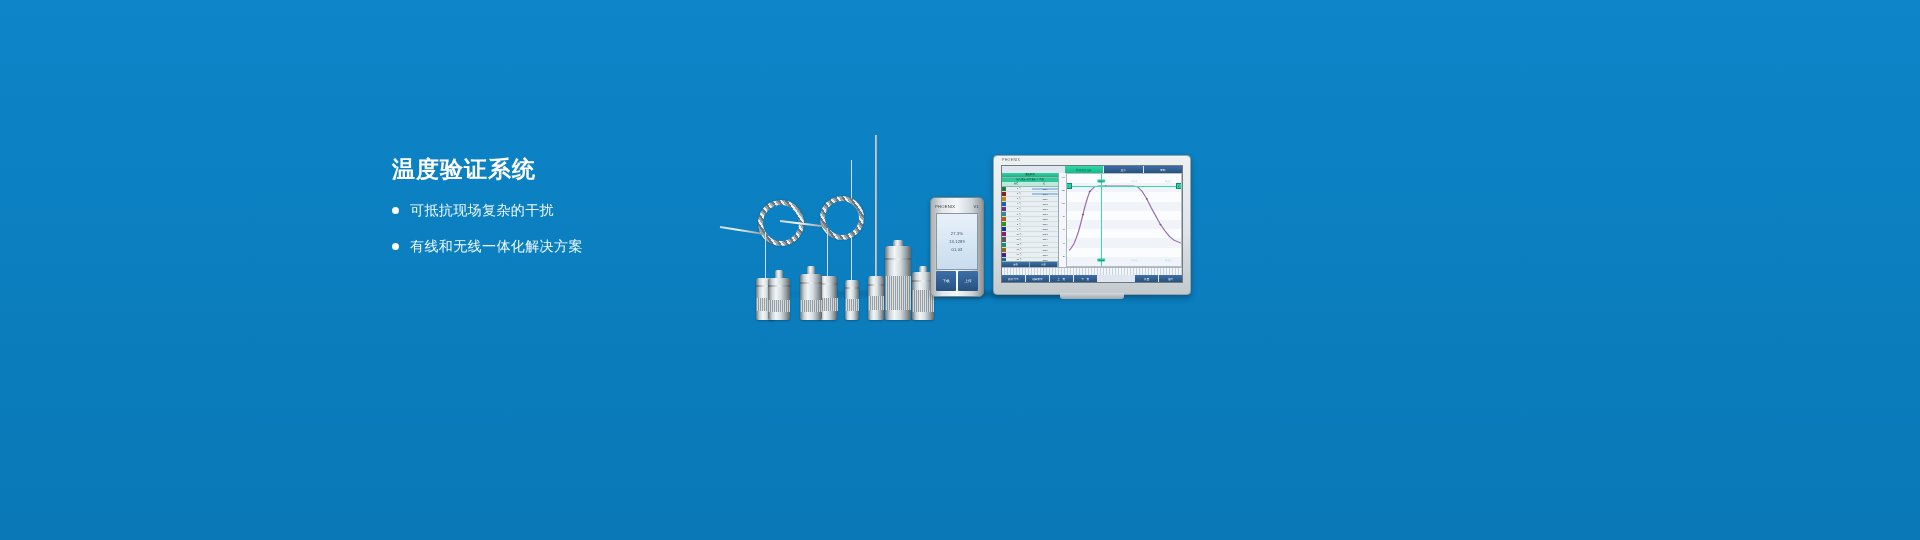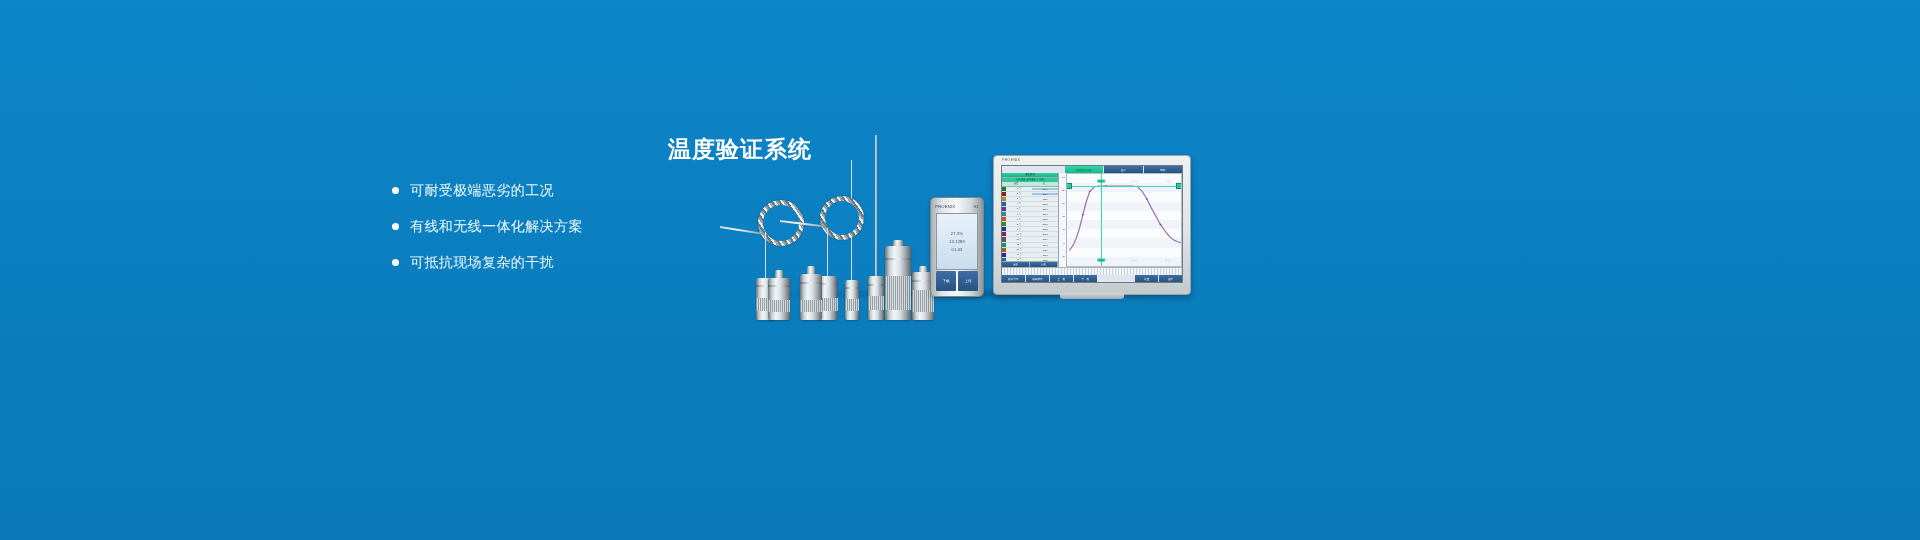--- a/index.html
+++ b/index.html
@@ -7,21 +7,21 @@
     width:1920px;height:540px;overflow:hidden;
     font-family:"Liberation Sans","DejaVu Sans",sans-serif;
     background:#0b80c2;
   }
   #banner{
     position:relative;width:1920px;height:540px;
     background:linear-gradient(180deg,#0d85c8 0%,#0b7fc0 45%,#0a78b6 100%);
     overflow:hidden;
   }
   
-  #copy{position:absolute;left:392px;top:136px;width:420px;color:#fff;text-align:right;}
+  #copy{position:absolute;left:392px;top:156px;width:420px;color:#fff;}
   #title{
     font-size:23px;font-weight:bold;letter-spacing:1px;
     color:#ffffff;line-height:1.2;margin:0 0 18px 0;white-space:nowrap;
   }
   #subtitle{
     font-size:13.5px;font-weight:normal;color:#eaf6ff;
     letter-spacing:.3px;margin:0 0 22px 0;white-space:nowrap;
   }
   .bullet{
     display:flex;align-items:center;margin:0 0 18px 0;
@@ -200,29 +200,25 @@
 </head>
 <body>
 
 <div id="banner">
 
   <div id="copy">
     <h1 id="title">温度验证系统</h1>
 
     <div class="bullet">
       <span class="dot"></span>
-      <span>可耐受极端恶劣的工况</span>
+      <span>可抵抗现场复杂的干扰</span>
     </div>
     <div class="bullet">
       <span class="dot"></span>
       <span>有线和无线一体化解决方案</span>
-    </div>
-    <div class="bullet">
-      <span class="dot"></span>
-      <span>可抵抗现场复杂的干扰</span>
     </div>
   </div>
 
   <div id="photo">
 
     <div id="shadow" style="left:45px;top:168px;width:460px;"></div>
 
     <div class="probe" style="left:168px;bottom:0;width:16px;height:185px;">
       <div class="stem" style="left:7px;bottom:42px;width:1.5px;height:143px;"></div>
       <div class="body-cyl" style="width:16px;height:44px;"></div>

